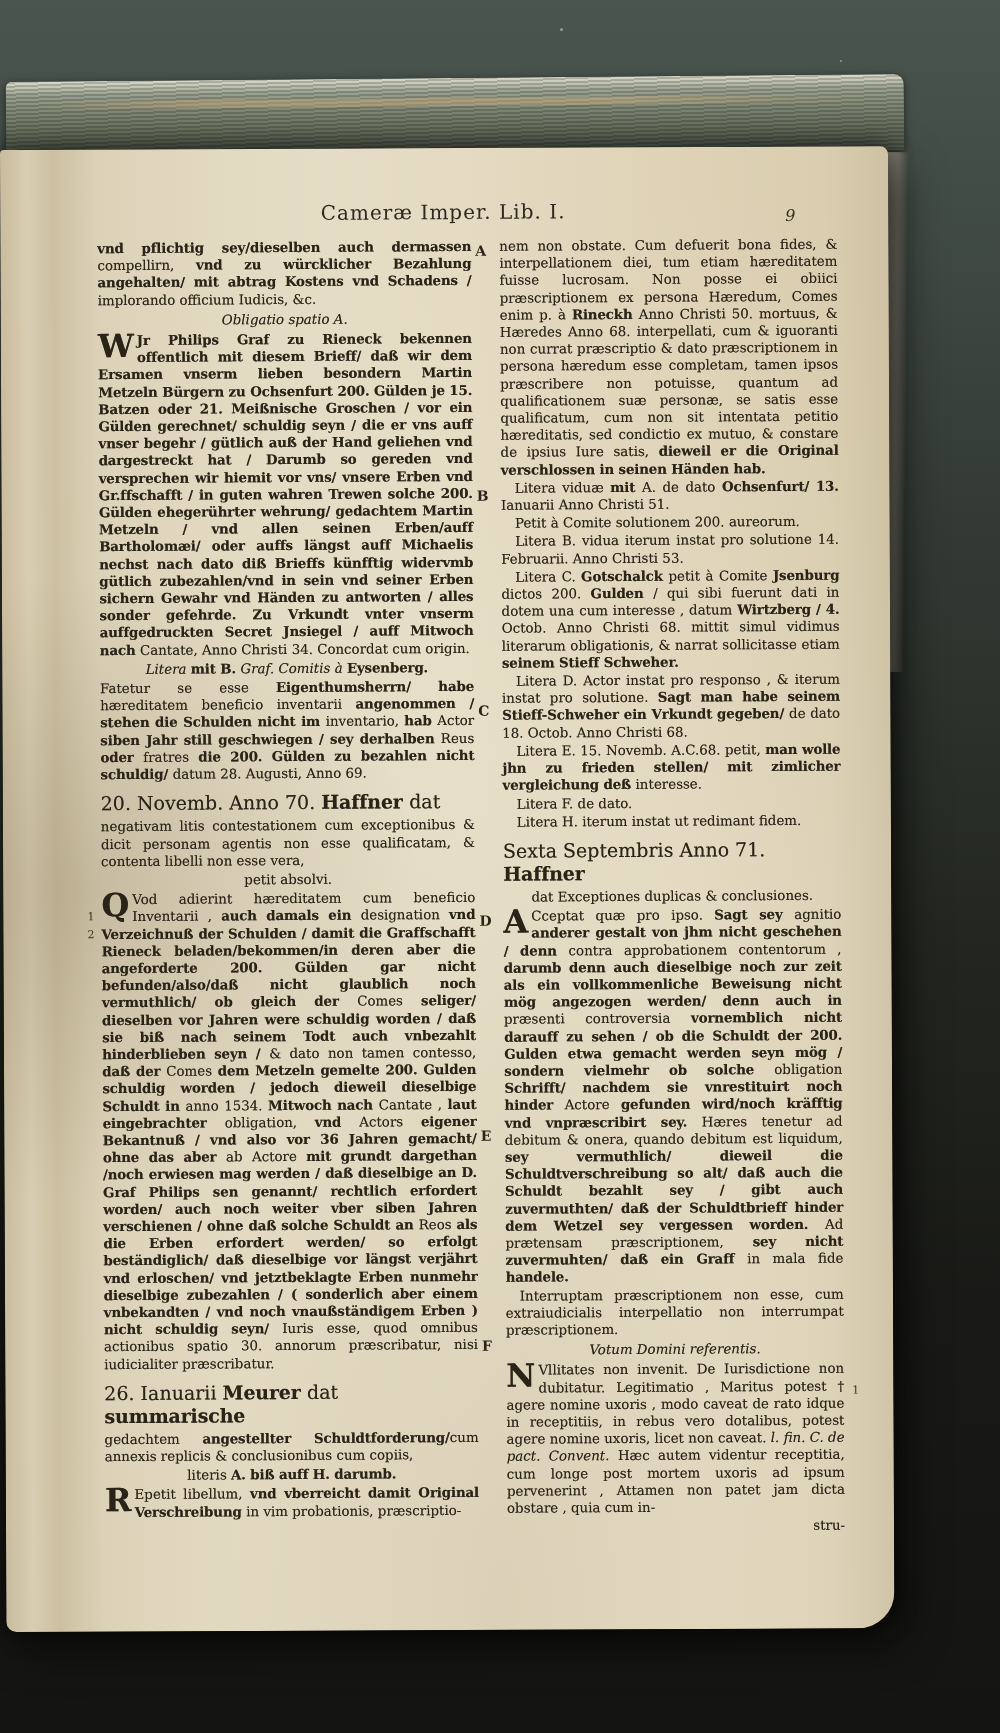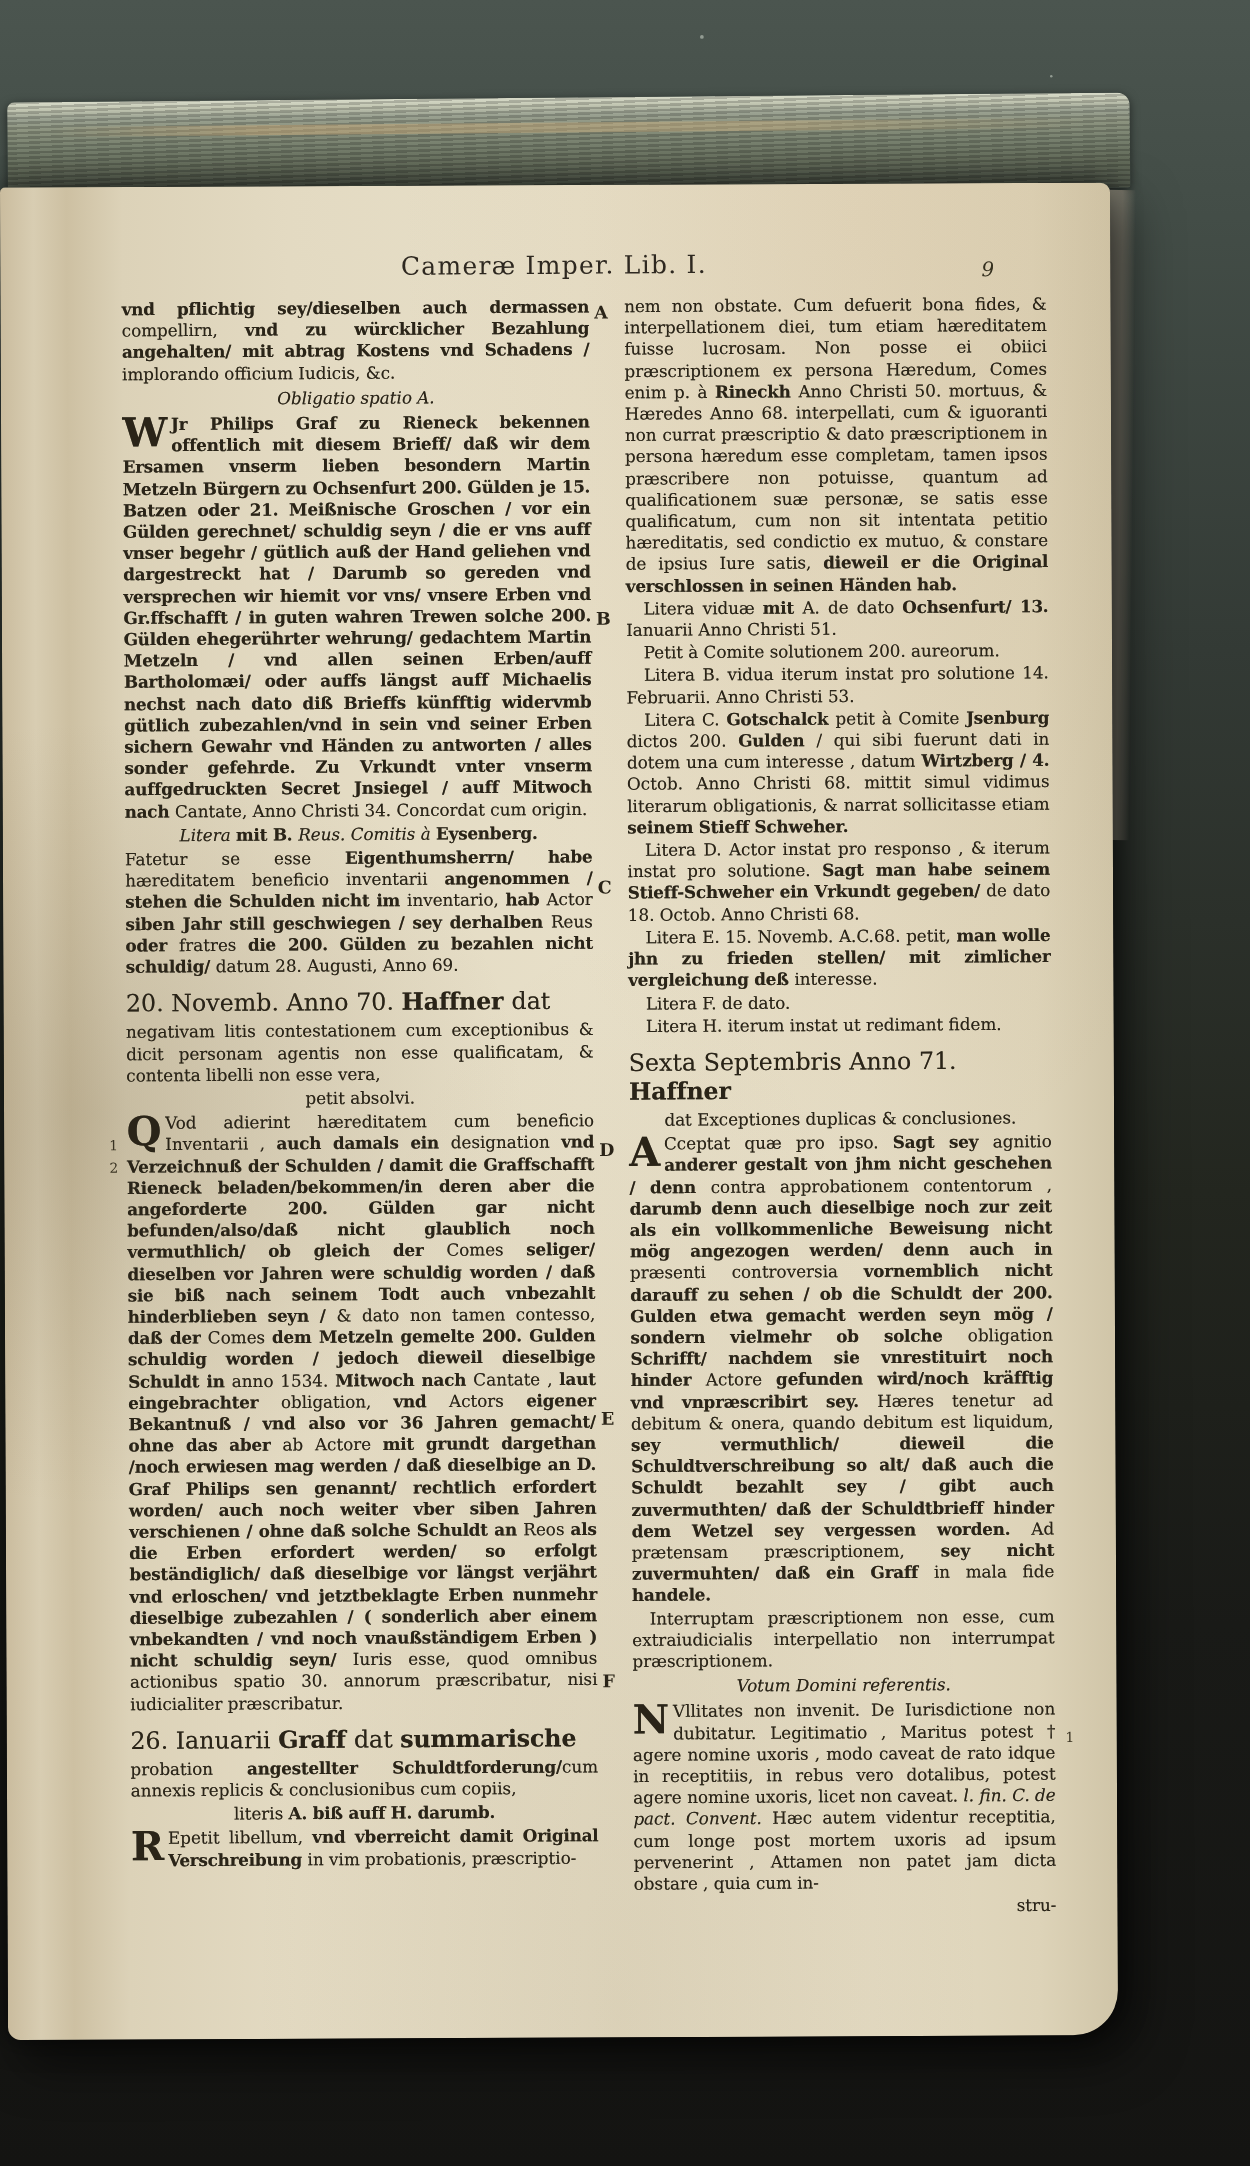--- a/index.html
+++ b/index.html
@@ -83,28 +83,28 @@
 
   <div class="page">
     <div class="page-inner">
       <div class="running-head">Cameræ Imper. Lib. I.</div>
       <div class="folio">9</div>
 
       <div class="col col-left">
           <p class="blk para"><span class="seg-fr">vnd pflichtig sey/dieselben auch dermassen </span><span class="seg-ro">compellirn, </span><span class="seg-fr">vnd zu würcklicher Bezahlung angehalten/ mit abtrag Kostens vnd Schadens / </span><span class="seg-ro">implorando officium Iudicis, &amp;c.</span></p>
           <p class="blk center-italic"><span class="seg-it">Obligatio spatio A.</span></p>
           <p class="blk para"><span class="dropcap">W</span><span class="seg-fr">Jr Philips Graf zu Rieneck bekennen offentlich mit diesem Brieff/ daß wir dem Ersamen vnserm lieben besondern Martin Metzeln Bürgern zu Ochsenfurt 200. Gülden je 15. Batzen oder 21. Meißnische Groschen / vor ein Gülden gerechnet/ schuldig seyn / die er vns auff vnser begehr / gütlich auß der Hand geliehen vnd dargestreckt hat / Darumb so gereden vnd versprechen wir hiemit vor vns/ vnsere Erben vnd Gr.ffschafft / in guten wahren Trewen solche 200. Gülden ehegerührter wehrung/ gedachtem Martin Metzeln / vnd allen seinen Erben/auff Bartholomæi/ oder auffs längst auff Michaelis nechst nach dato diß Brieffs künfftig widervmb gütlich zubezahlen/vnd in sein vnd seiner Erben sichern Gewahr vnd Händen zu antworten / alles sonder gefehrde. Zu Vrkundt vnter vnserm auffgedruckten Secret Jnsiegel / auff Mitwoch nach </span><span class="seg-ro">Cantate, Anno Christi 34. Concordat cum origin.</span></p>
-          <p class="blk center"><span class="seg-it">Litera </span><span class="seg-fr">mit B. </span><span class="seg-it">Reus. Comitis à </span><span class="seg-fr">Eysenberg.</span></p>
+          <p class="blk center"><span class="seg-it">Litera </span><span class="seg-fr">mit B. </span><span class="seg-it">Graf. Comitis à </span><span class="seg-fr">Eysenberg.</span></p>
           <p class="blk para"><span class="seg-ro">Fatetur se esse </span><span class="seg-fr">Eigenthumsherrn/ habe </span><span class="seg-ro">hæreditatem beneficio inventarii </span><span class="seg-fr">angenommen / stehen die Schulden nicht im </span><span class="seg-ro">inventario, </span><span class="seg-fr">hab </span><span class="seg-ro">Actor </span><span class="seg-fr">siben Jahr still geschwiegen / sey derhalben </span><span class="seg-ro">Reus </span><span class="seg-fr">oder </span><span class="seg-ro">fratres </span><span class="seg-fr">die 200. Gülden zu bezahlen nicht schuldig/ </span><span class="seg-ro">datum 28. Augusti, Anno 69.</span></p>
           <p class="blk heading"><span class="seg-ro">20. Novemb. Anno 70. </span><span class="seg-fr">Haffner </span><span class="seg-ro">dat</span></p>
           <p class="blk para"><span class="seg-ro">negativam litis contestationem cum exceptionibus &amp; dicit personam agentis non esse qualificatam, &amp; contenta libelli non esse vera,</span></p>
           <p class="blk center"><span class="seg-ro">petit absolvi.</span></p>
           <p class="blk para"><span class="dropcap">Q</span><span class="seg-ro">Vod adierint hæreditatem cum beneficio Inventarii , </span><span class="seg-fr">auch damals ein </span><span class="seg-ro">designation </span><span class="seg-fr">vnd Verzeichnuß der Schulden / damit die Graffschafft Rieneck beladen/bekommen/in deren aber die angeforderte 200. Gülden gar nicht befunden/also/daß nicht glaublich noch vermuthlich/ ob gleich der </span><span class="seg-ro">Comes </span><span class="seg-fr">seliger/ dieselben vor Jahren were schuldig worden / daß sie biß nach seinem Todt auch vnbezahlt hinderblieben seyn / </span><span class="seg-ro">&amp; dato non tamen contesso, </span><span class="seg-fr">daß der </span><span class="seg-ro">Comes </span><span class="seg-fr">dem Metzeln gemelte 200. Gulden schuldig worden / jedoch dieweil dieselbige Schuldt in </span><span class="seg-ro">anno 1534. </span><span class="seg-fr">Mitwoch nach </span><span class="seg-ro">Cantate , </span><span class="seg-fr">laut eingebrachter </span><span class="seg-ro">obligation, </span><span class="seg-fr">vnd </span><span class="seg-ro">Actors </span><span class="seg-fr">eigener Bekantnuß / vnd also vor 36 Jahren gemacht/ ohne das aber </span><span class="seg-ro">ab Actore </span><span class="seg-fr">mit grundt dargethan /noch erwiesen mag werden / daß dieselbige an D. Graf Philips sen genannt/ rechtlich erfordert worden/ auch noch weiter vber siben Jahren verschienen / ohne daß solche Schuldt an </span><span class="seg-ro">Reos </span><span class="seg-fr">als die Erben erfordert werden/ so erfolgt beständiglich/ daß dieselbige vor längst verjährt vnd erloschen/ vnd jetztbeklagte Erben nunmehr dieselbige zubezahlen / ( sonderlich aber einem vnbekandten / vnd noch vnaußständigem Erben ) nicht schuldig seyn/ </span><span class="seg-ro">Iuris esse, quod omnibus actionibus spatio 30. annorum præscribatur, nisi iudicialiter præscribatur.</span></p>
-          <p class="blk heading"><span class="seg-ro">26. Ianuarii </span><span class="seg-fr">Graff </span><span class="seg-ro">dat </span><span class="seg-fr">summarische</span></p>
-          <p class="blk para"><span class="seg-ro">probation </span><span class="seg-fr">angestellter Schuldtforderung/</span><span class="seg-ro">cum annexis replicis &amp; conclusionibus cum copiis,</span></p>
+          <p class="blk heading"><span class="seg-ro">26. Ianuarii </span><span class="seg-fr">Meurer </span><span class="seg-ro">dat </span><span class="seg-fr">summarische</span></p>
+          <p class="blk para"><span class="seg-ro">gedachtem </span><span class="seg-fr">angestellter Schuldtforderung/</span><span class="seg-ro">cum annexis replicis &amp; conclusionibus cum copiis,</span></p>
           <p class="blk center"><span class="seg-ro">literis </span><span class="seg-fr">A. biß auff H. darumb.</span></p>
           <p class="blk para"><span class="dropcap">R</span><span class="seg-ro">Epetit libellum, </span><span class="seg-fr">vnd vberreicht damit Original Verschreibung </span><span class="seg-ro">in vim probationis, præscriptio-</span></p>
         </div>
       <div class="col col-right">
           <p class="blk para"><span class="seg-ro">nem non obstate. Cum defuerit bona fides, &amp; interpellationem diei, tum etiam hæreditatem fuisse lucrosam. Non posse ei obiici præscriptionem ex persona Hæredum, Comes enim p. à </span><span class="seg-fr">Rineckh </span><span class="seg-ro">Anno Christi 50. mortuus, &amp; Hæredes Anno 68. interpellati, cum &amp; iguoranti non currat præscriptio &amp; dato præscriptionem in persona hæredum esse completam, tamen ipsos præscribere non potuisse, quantum ad qualificationem suæ personæ, se satis esse qualificatum, cum non sit intentata petitio hæreditatis, sed condictio ex mutuo, &amp; constare de ipsius Iure satis, </span><span class="seg-fr">dieweil er die Original verschlossen in seinen Händen hab.</span></p>
           <p class="blk para-indent"><span class="seg-ro">Litera viduæ </span><span class="seg-fr">mit </span><span class="seg-ro">A. de dato </span><span class="seg-fr">Ochsenfurt/ 13. </span><span class="seg-ro">Ianuarii Anno Christi 51.</span></p>
           <p class="blk para-indent"><span class="seg-ro">Petit à Comite solutionem 200. aureorum.</span></p>
           <p class="blk para-indent"><span class="seg-ro">Litera B. vidua iterum instat pro solutione 14. Februarii. Anno Christi 53.</span></p>
           <p class="blk para-indent"><span class="seg-ro">Litera C. </span><span class="seg-fr">Gotschalck </span><span class="seg-ro">petit à Comite </span><span class="seg-fr">Jsenburg </span><span class="seg-ro">dictos 200. </span><span class="seg-fr">Gulden </span><span class="seg-ro">/ qui sibi fuerunt dati in dotem una cum interesse , datum </span><span class="seg-fr">Wirtzberg / 4. </span><span class="seg-ro">Octob. Anno Christi 68. mittit simul vidimus literarum obligationis, &amp; narrat sollicitasse etiam </span><span class="seg-fr">seinem Stieff Schweher.</span></p>
           <p class="blk para-indent"><span class="seg-ro">Litera D. Actor instat pro responso , &amp; iterum instat pro solutione. </span><span class="seg-fr">Sagt man habe seinem Stieff-Schweher ein Vrkundt gegeben/ </span><span class="seg-ro">de dato 18. Octob. Anno Christi 68.</span></p>

